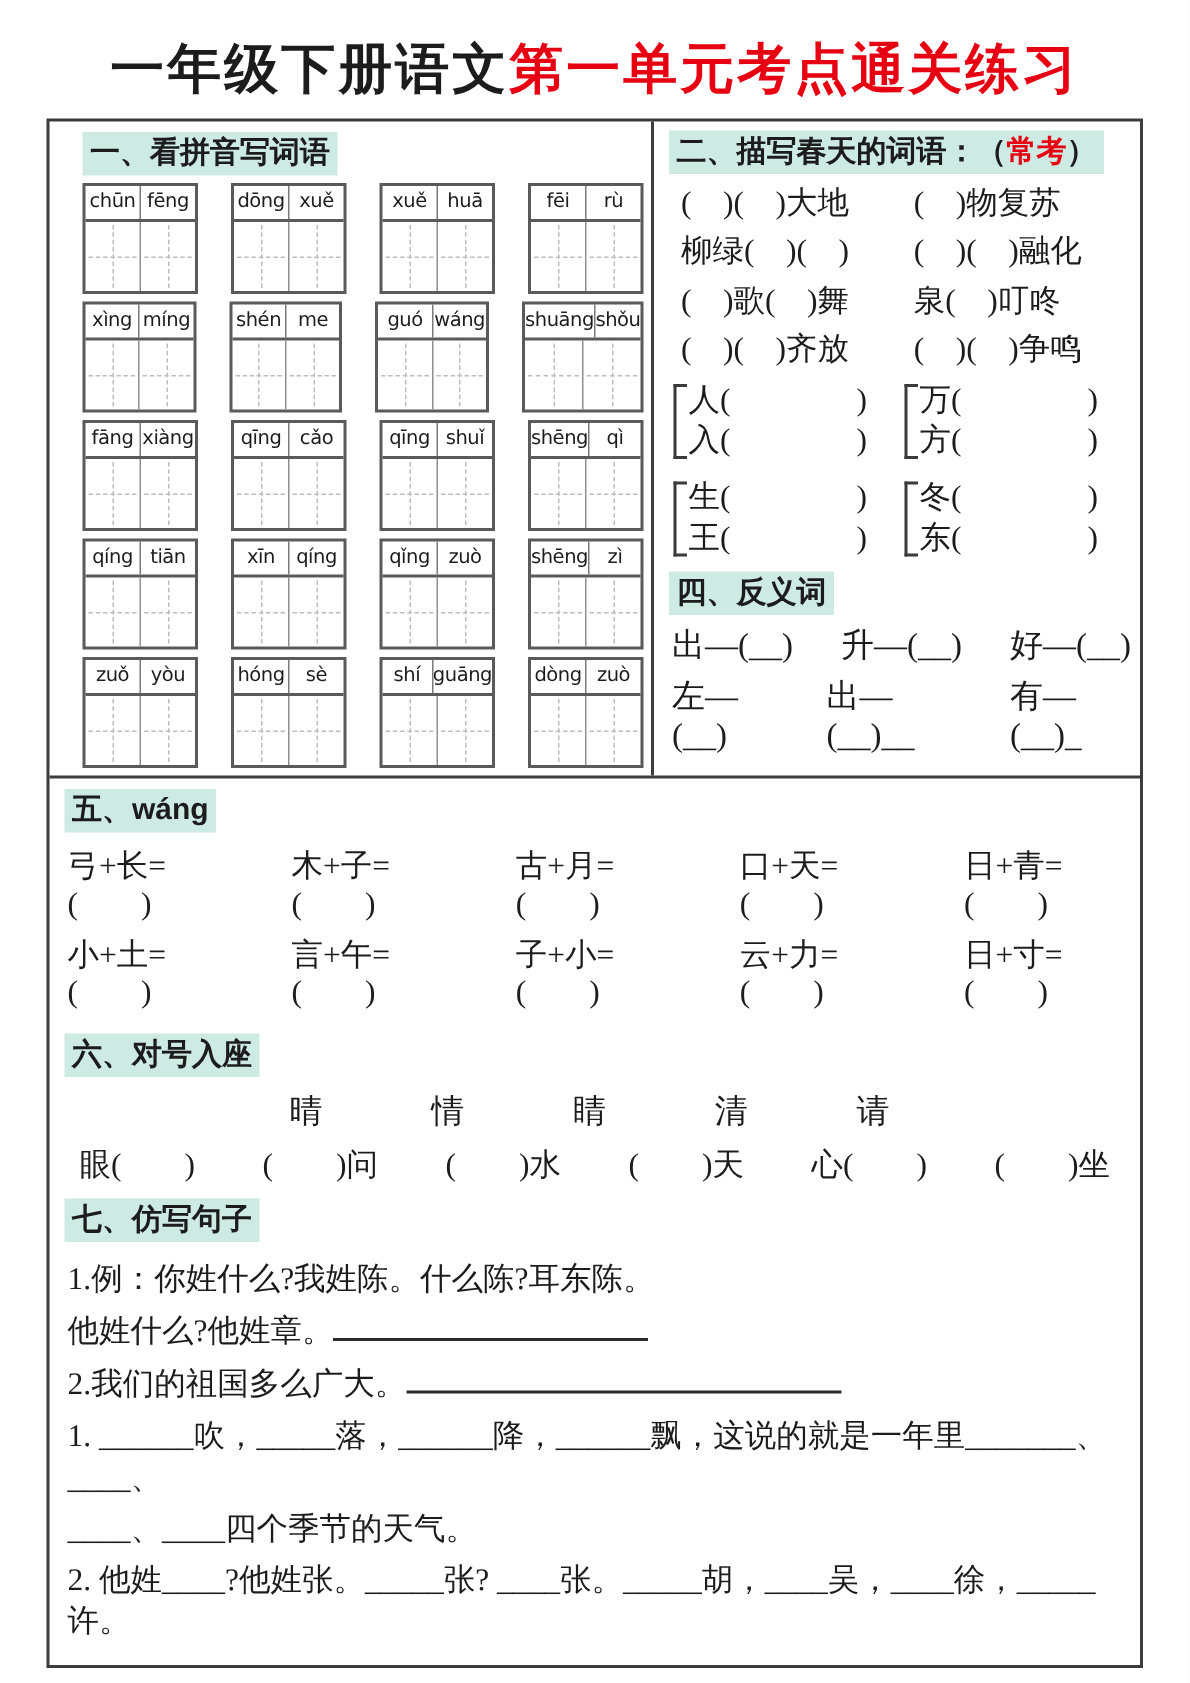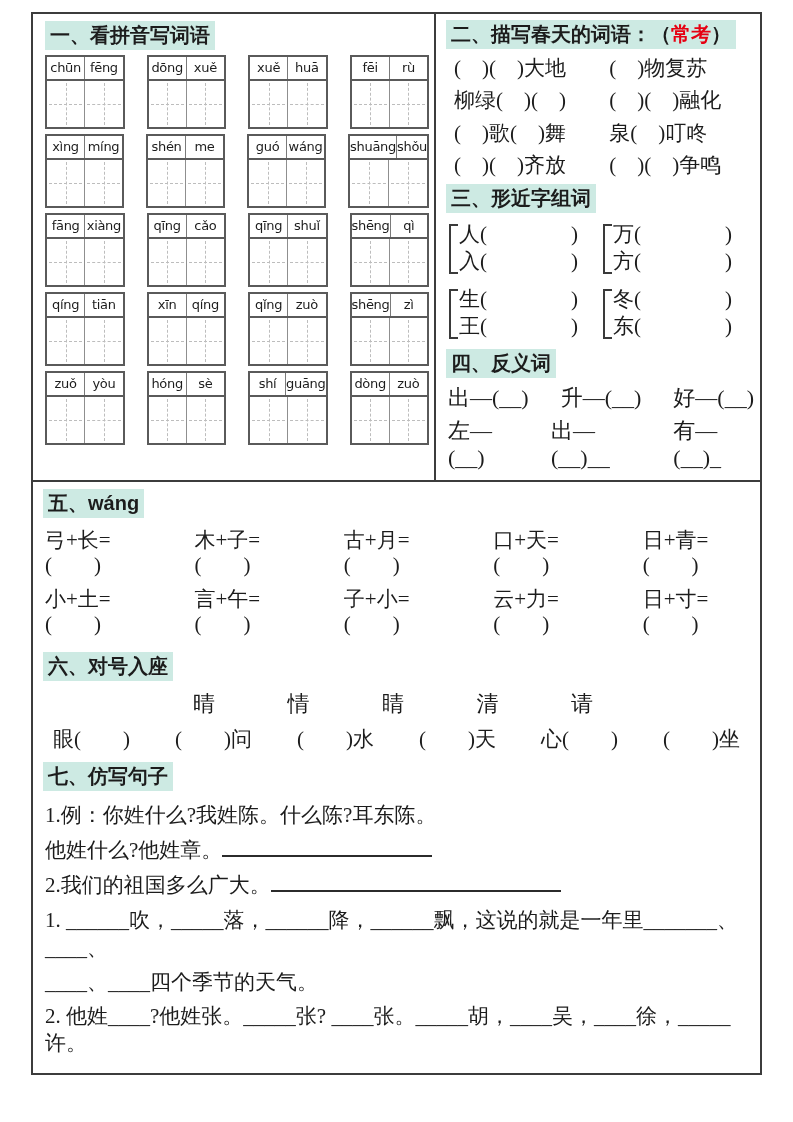--- a/index.html
+++ b/index.html
@@ -10,21 +10,21 @@
   }
   *{box-sizing:border-box;}
   body{margin:0;background:#f7f7f7;}
   .page{width:793px;height:1122px;background:#ffffff;margin:0 auto;overflow:hidden;
         font-family:"Liberation Serif",serif;color:var(--ink);}
   .title{text-align:center;padding-top:24px;font-family:"Liberation Sans",sans-serif;
          font-weight:900;font-size:36px;letter-spacing:2px;line-height:1.2;}
   .red{color:var(--red);}
   .sheet{width:731px;margin:12px auto 0;border:2px solid var(--line);background:#fff;}
   .top{display:flex;border-bottom:2px solid var(--line);}
-  .leftcol{width:403px;border-right:2px solid var(--line);padding:7px 5px 5px 12px;}
+  .leftcol{width:403px;border-right:2px solid var(--line);padding:7px 5px 5px 22px;}
   .rightcol{flex:1;padding:6px 6px 2px 10px;}
   .hl{background:var(--hl);display:inline-block;font-family:"Liberation Sans",sans-serif;
       font-weight:700;font-size:20px;padding:2px 5px;line-height:1.25;}
   
   .prow{display:flex;gap:22px;margin-top:5px;}
   .pbox{width:90px;border:2px solid #5a5a5a;background:#fff;}
   .phead{display:flex;border-bottom:2px solid #5a5a5a;height:24px;}
   .phead .pc{flex:1;text-align:center;font-family:"DejaVu Sans",sans-serif;font-size:13px;
              line-height:22px;white-space:nowrap;overflow:visible;letter-spacing:-0.3px;}
   .phead .pc:first-child{border-right:1px solid #7a7a7a;}
@@ -57,20 +57,23 @@
   .s7line{font-size:21px;margin:9px 2px;line-height:1.25;}
   .uline{display:inline-block;border-bottom:2px solid #2b2b2b;height:15px;}
   .u210{width:210px;}
   .u290{width:290px;}
   .s8line{font-size:21px;margin:7px 2px;line-height:1.3;}
 </style>
 </head>
 <body>
 
 <div class="page">
+  <div class="title">
+    <span>一年级下册语文</span><span class="red">第一单元考点通关练习</span>
+  </div>
 
   <div class="sheet">
     <div class="top">
 
       <div class="leftcol">
         <span class="hl">一、看拼音写词语</span>
         <div id="pinyin-grid">
             <div class="prow">
               <div class="pbox">
                 <div class="phead">
@@ -298,21 +301,20 @@
             <div class="s2line">
               <span class="l">(　)歌(　)舞</span>
               <span class="r">泉(　)叮咚</span>
             </div>
             <div class="s2line">
               <span class="l">(　)(　)齐放</span>
               <span class="r">(　)(　)争鸣</span>
             </div>
           </div>
 
-        <span class="hl">三、形近字组词</span>
         <div id="s3-groups">
             <div class="brow">
               <div class="bgroup">
                 <div class="bracket"></div>
                 <div class="bcol">
                   <div>人(　　　　)</div>
                   <div>入(　　　　)</div>
                 </div>
               </div>
               <div class="bgroup">

